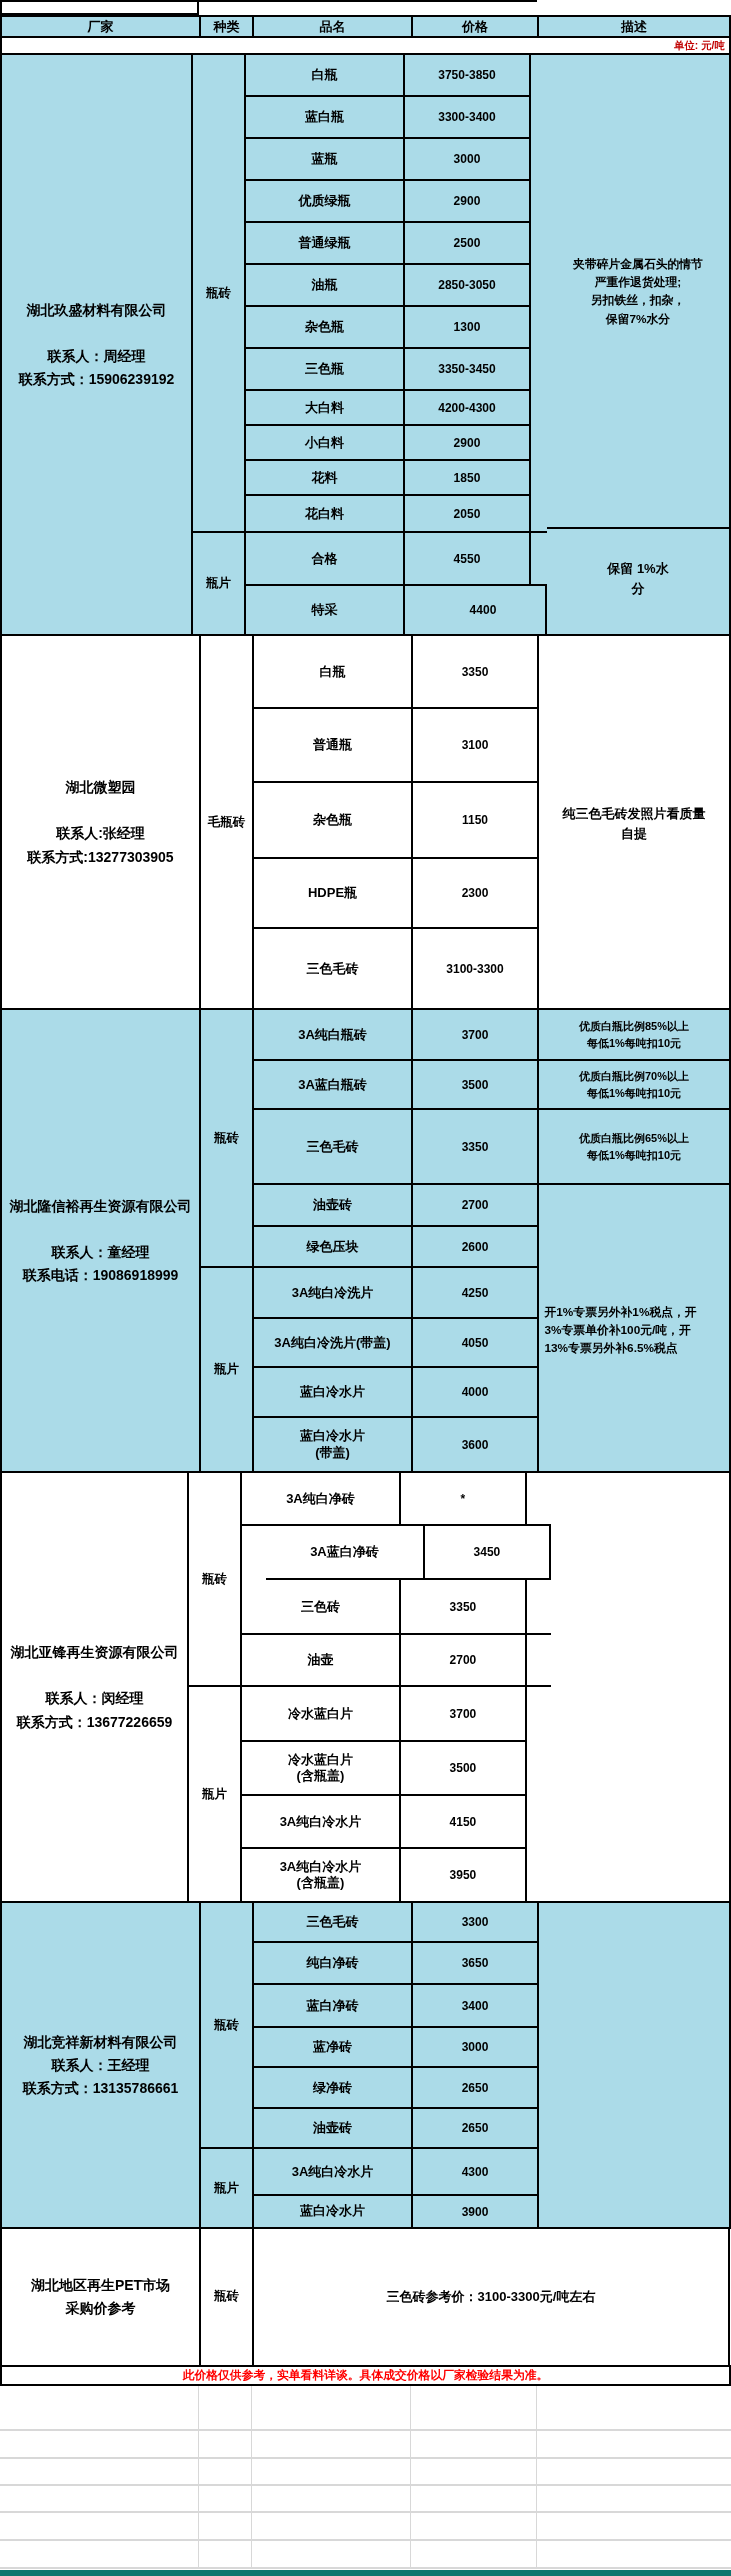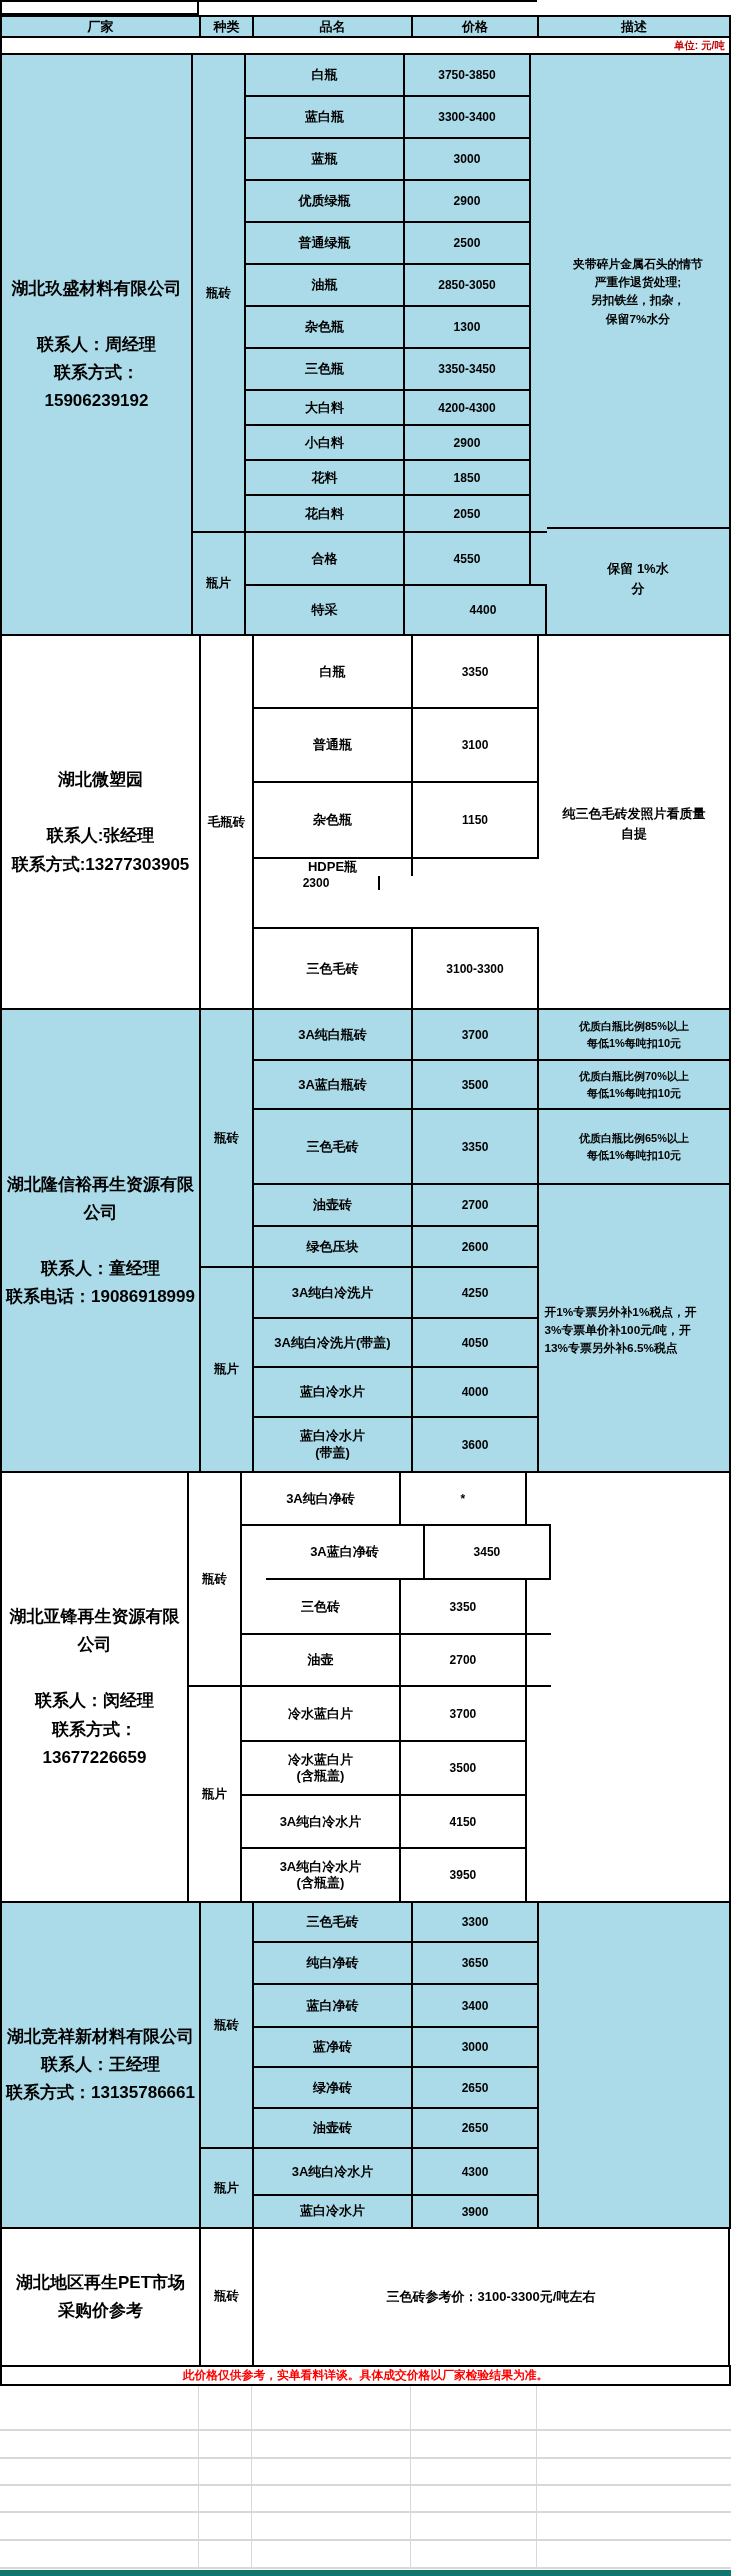--- a/index.html
+++ b/index.html
@@ -12,21 +12,21 @@
   .tbl{width:731px;border-left:2.1px solid #000}
   .hrow{display:flex}
   .hcell{height:23px;border-top:2.1px solid #000;border-right:2.1px solid #000;border-bottom:2.1px solid #000;
          display:flex;align-items:center;justify-content:center;font-size:13px;font-weight:bold}
   .w-m{width:199px}.w-t{width:53px}.w-n{width:159px}.w-p{width:126px}.w-d{width:192px}
   .unitrow{height:17.3px;border-bottom:2.8px solid #000;border-right:2.1px solid #000;background:#fff;
            display:flex;align-items:center;justify-content:flex-end;padding-right:4.2px}
   .unittext{font-size:10.4px;font-weight:bold}
   .block{display:flex;border-bottom:2.8px solid #000}
   .mcell{width:199px;border-right:2.1px solid #000;display:flex;align-items:center;justify-content:center;
-         text-align:center;white-space:pre-line;font-weight:bold;font-size:17px;line-height:1.65;padding:0 2.8px}
+         text-align:center;white-space:pre-line;font-weight:bold;font-size:14px;line-height:1.65;padding:0 2.8px}
   .main{display:flex;flex-direction:column}
   .section{display:flex}
   .section:not(:last-child){border-bottom:2.8px solid #000}
   .tcell{width:53px;border-right:2.1px solid #000;display:flex;align-items:center;justify-content:center;
          font-weight:bold;font-size:12.5px}
   .rows{display:flex;flex-direction:column}
   .prow{display:flex}
   .prow:not(:last-child){border-bottom:2.1px solid #000}
   .ncell{width:159px;border-right:2.1px solid #000;display:flex;align-items:center;justify-content:center;
          text-align:center;white-space:pre-line;font-weight:bold;font-size:13px;line-height:1.3}
@@ -166,21 +166,21 @@
                   <div class="pcell">3350</div>
                 </div>
                 <div class="prow" style="height: 74px;">
                   <div class="ncell">普通瓶</div>
                   <div class="pcell">3100</div>
                 </div>
                 <div class="prow" style="height: 76px;">
                   <div class="ncell">杂色瓶</div>
                   <div class="pcell">1150</div>
                 </div>
-                <div class="prow" style="height: 70px; flex-direction: column;">
+                <div class="prow" style="height: 70px;">
                   <div class="ncell">HDPE瓶</div>
                   <div class="pcell">2300</div>
                 </div>
                 <div class="prow" style="height: 79px;">
                   <div class="ncell">三色毛砖</div>
                   <div class="pcell">3100-3300</div>
                 </div>
               </div>
             </div>
           </div>

